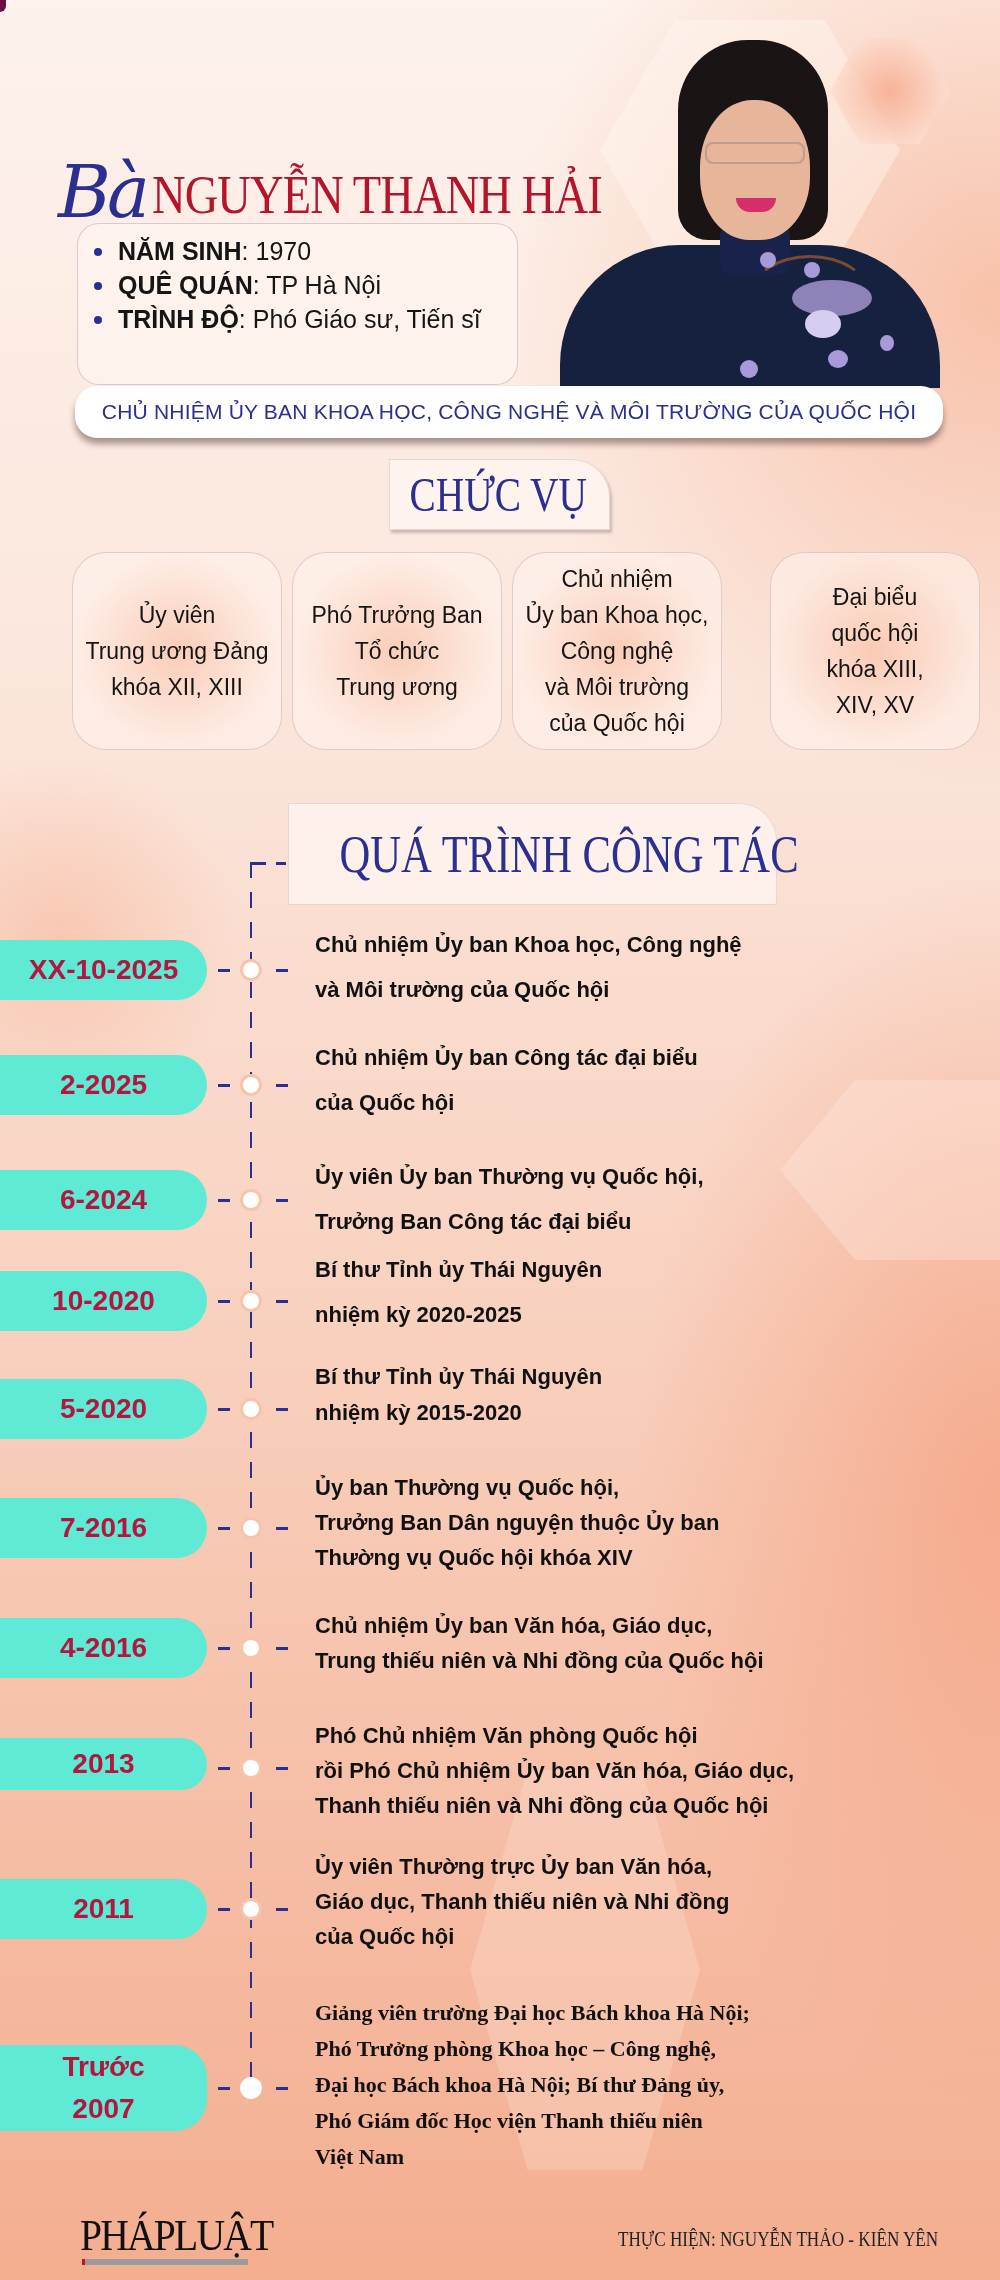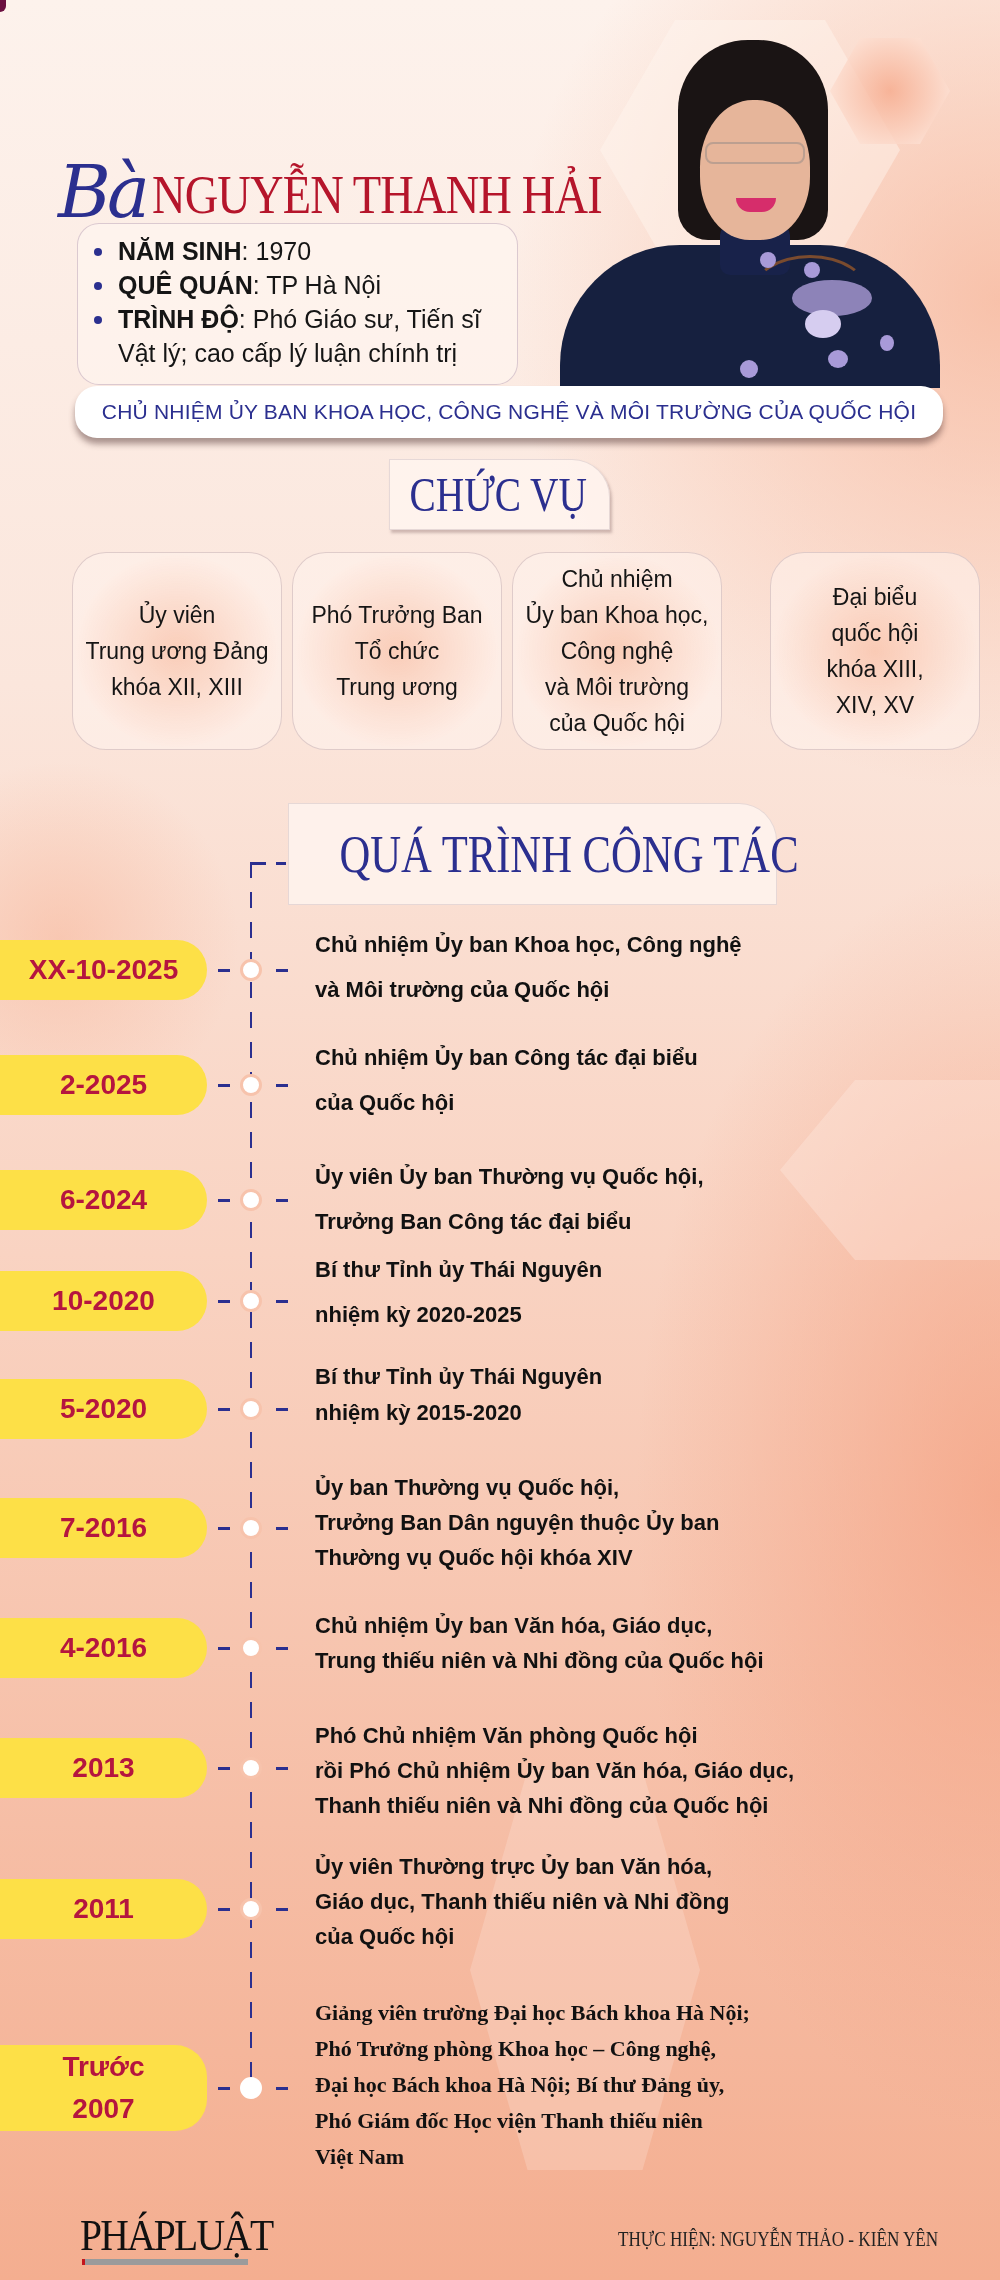--- a/index.html
+++ b/index.html
@@ -78,21 +78,21 @@
           display: flex; align-items: center; justify-content: center; text-align: center; }
   .card span { font-size: 23px; line-height: 36px; color: #151515; white-space: pre-line; }
 
   
   .vline { position: absolute; left: 250px; top: 862px; width: 2px; height: 1230px;
            background: repeating-linear-gradient(180deg, #2b2f8f 0 16px, transparent 16px 30px); }
   .vline-top { position: absolute; left: 250px; top: 862px; width: 16px; height: 3px; background: #2b2f8f; }
   .vline-top2 { position: absolute; left: 276px; top: 862px; width: 10px; height: 3px; background: #2b2f8f; }
 
   .row { position: absolute; left: 0; width: 1000px; }
-  .pill { position: absolute; left: 0; width: 207px; background: #fde047;
+  .pill { position: absolute; left: 0; width: 207px; background: #5eead4;
           border-radius: 0 32px 32px 0; display: flex; align-items: center; justify-content: center; text-align: center; }
   .pill span { color: #b5153f; font-weight: 700; font-size: 28px; line-height: 38px; white-space: pre-line; }
   .dash { position: absolute; width: 12px; height: 3px; background: #2b2f8f; }
   .node { position: absolute; left: 240px; width: 22px; height: 22px; border-radius: 50%;
           background: #ffffff; border: 3px solid #f7c3ac; }
   .node.solid { border-color: #ffffff; }
   .desc { position: absolute; left: 315px; width: 680px; font-weight: 700; font-size: 22px;
           line-height: 39px; color: #111111; white-space: pre-line; }
   .desc.tall { line-height: 45px; }
 
@@ -133,21 +133,21 @@
   <div class="flower" style="left:244px;top:232px;width:16px;height:16px;"></div>
   <div class="flower" style="left:320px;top:305px;width:14px;height:16px;"></div>
   <div class="flower" style="left:268px;top:320px;width:20px;height:18px;"></div>
   <div class="flower" style="left:180px;top:330px;width:18px;height:18px;"></div>
 </div>
 
 <div class="info-box">
   <ul>
     <li><b>NĂM SINH</b><span>: 1970</span></li>
     <li><b>QUÊ QUÁN</b><span>: TP Hà Nội</span></li>
-    <li><b>TRÌNH ĐỘ</b><span>: Phó Giáo sư, Tiến sĩ</span><span class="cont" style="margin-left:-40px;padding-left:40px;position:relative;left:0;">Vật lý; cao cấp lý luận chính trị</span></li>
+    <li><b>TRÌNH ĐỘ</b><span>: Phó Giáo sư, Tiến sĩ</span></li>
   </ul>
 </div>
 
 <div class="banner">
   <span>CHỦ NHIỆM ỦY BAN KHOA HỌC, CÔNG NGHỆ VÀ MÔI TRƯỜNG CỦA QUỐC HỘI</span>
 </div>
 
 <div class="sec-head head-roles">
   <span>CHỨC VỤ</span>
 </div>
@@ -256,21 +256,21 @@
       <span>4-2016</span>
     </div>
   <div class="dash" style="left:218px;top:29px;"></div>
   <div class="node" style="top:19px;"></div>
   <div class="dash" style="left:276px;top:29px;"></div>
   <div class="desc" style="top:-10px;line-height:35px;">Chủ nhiệm Ủy ban Văn hóa, Giáo dục,
 Trung thiếu niên và Nhi đồng của Quốc hội</div>
 </div>
 
 <div class="row" style="top:1738px;">
-  <div class="pill" style="top:0;height:60px;">
+  <div class="pill" style="top:0;height:52px;">
       <span>2013</span>
     </div>
   <div class="dash" style="left:218px;top:29px;"></div>
   <div class="node" style="top:19px;"></div>
   <div class="dash" style="left:276px;top:29px;"></div>
   <div class="desc" style="top:-20px;line-height:35px;">Phó Chủ nhiệm Văn phòng Quốc hội
 rồi Phó Chủ nhiệm Ủy ban Văn hóa, Giáo dục,
 Thanh thiếu niên và Nhi đồng của Quốc hội</div>
 </div>
 

